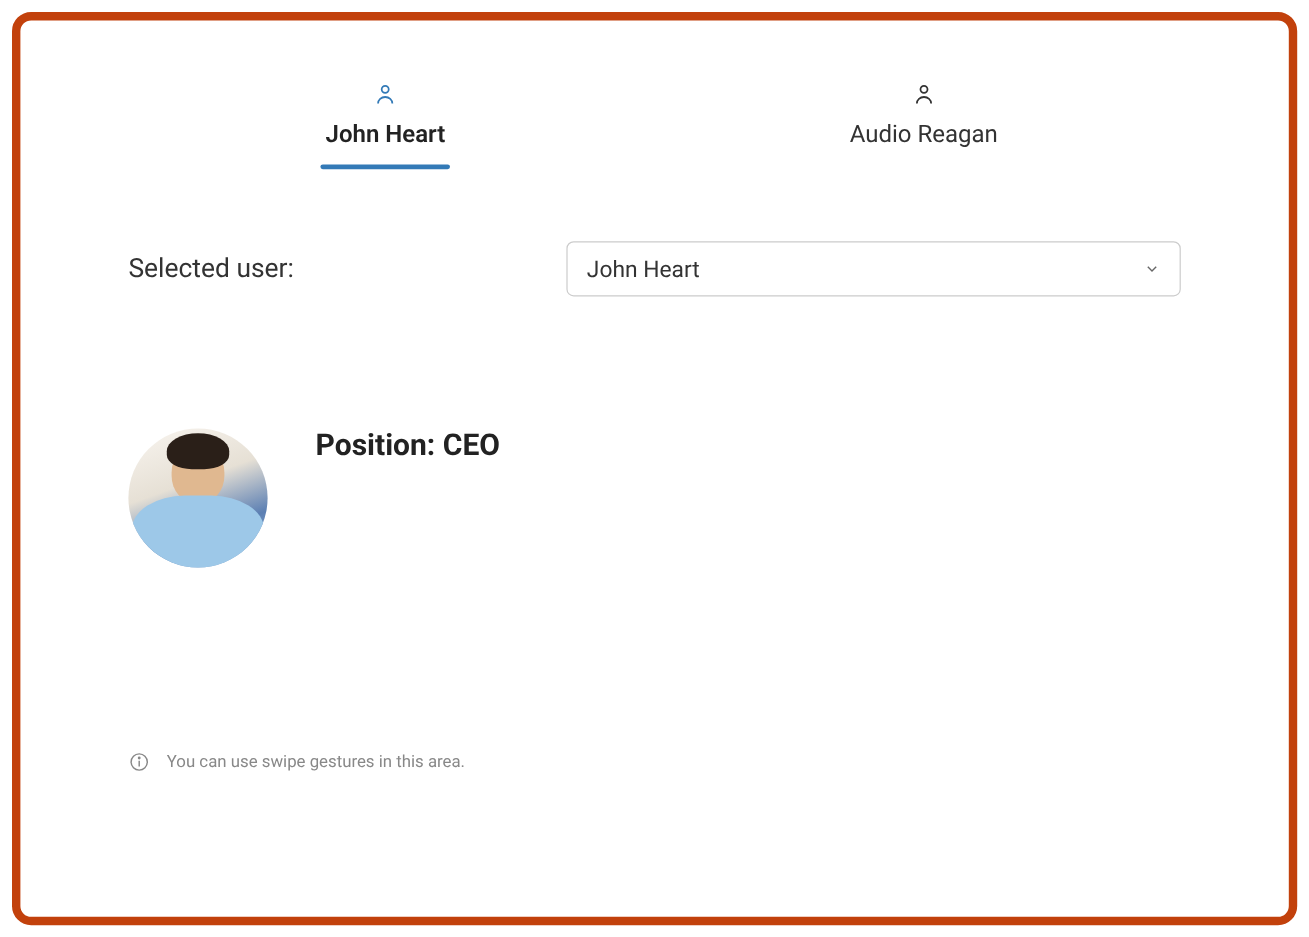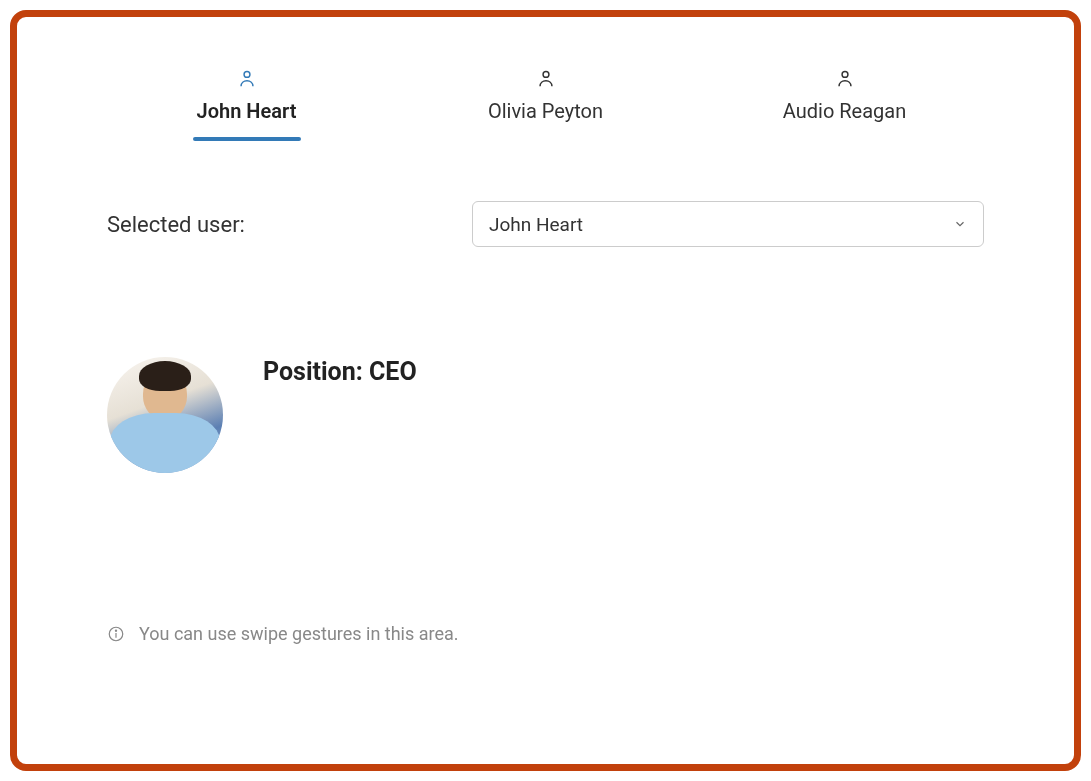--- a/index.html
+++ b/index.html
@@ -151,21 +151,21 @@
       gap: 14px;
     }
     .hint-icon {
       width: 18px;
       height: 18px;
       display: flex;
       align-items: center;
       justify-content: center;
     }
     .hint-text {
-      font-size: 18px;
+      font-size: 14px;
       color: #888;
     }
   </style>
 </head>
 <body>
 
 <div class="container">
 
   <div class="tabs">
     <div class="tab active">
@@ -177,29 +177,20 @@
       </span>
       <span class="tab-label">John Heart</span>
     </div>
     <div class="tab">
       <span class="tab-icon">
         <svg viewBox="0 0 24 24" fill="none" stroke="#333" stroke-width="1.6">
             <circle cx="12" cy="7" r="3.2"></circle>
             <path d="M5.5 20c0-3.6 2.9-6 6.5-6s6.5 2.4 6.5 6"></path>
           </svg>
       </span>
-      <span class="tab-label">Olivia Peyton</span>
-    </div>
-    <div class="tab">
-      <span class="tab-icon">
-        <svg viewBox="0 0 24 24" fill="none" stroke="#333" stroke-width="1.6">
-            <circle cx="12" cy="7" r="3.2"></circle>
-            <path d="M5.5 20c0-3.6 2.9-6 6.5-6s6.5 2.4 6.5 6"></path>
-          </svg>
-      </span>
       <span class="tab-label">Audio Reagan</span>
     </div>
   </div>
 
   <div class="selected-row">
     <div class="selected-label">Selected user:</div>
     <div class="select-box">
       <span>John Heart</span>
       <span class="chevron">
         <svg viewBox="0 0 24 24" fill="none" stroke="#666" stroke-width="2">

